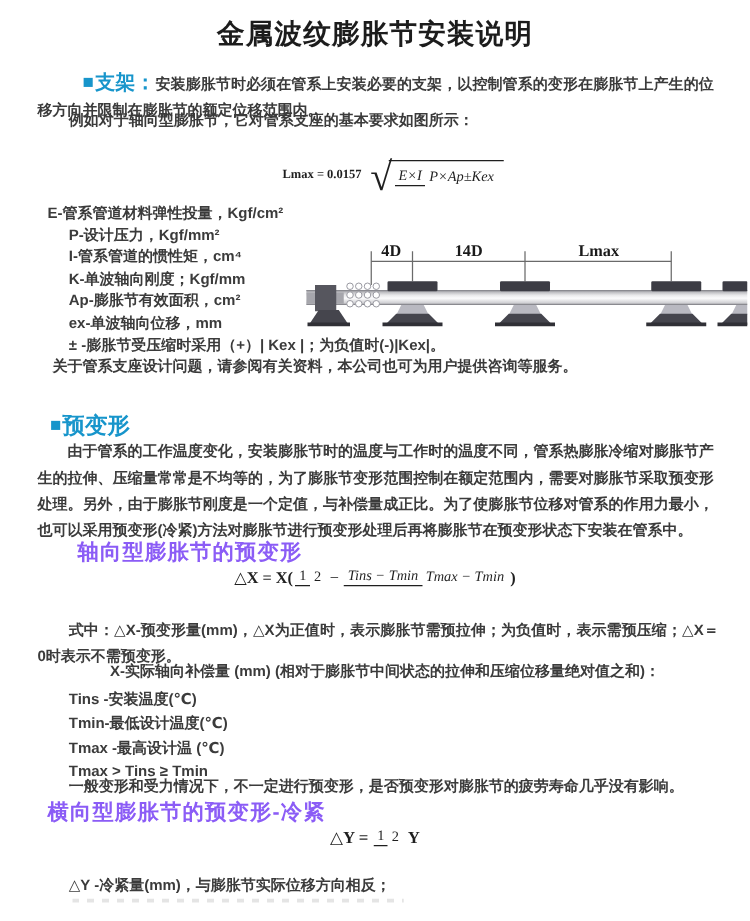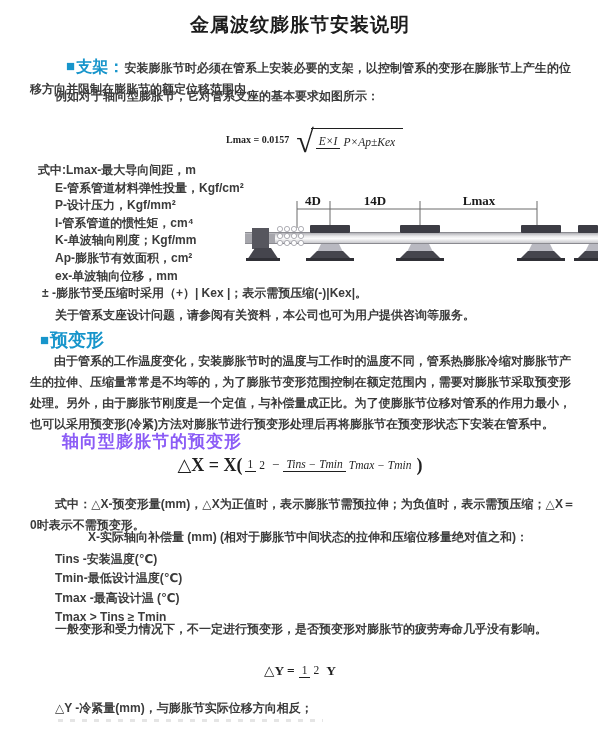--- a/index.html
+++ b/index.html
@@ -1,20 +1,20 @@
 <!DOCTYPE html>
 <html><head>
 <meta charset="utf-8">
 <style>
   html,body{margin:0;padding:0;background:#ffffff;}
   #page{position:relative;width:600px;height:737px;background:#fff;overflow:hidden;
         font-family:"Liberation Sans","DejaVu Sans",sans-serif;color:#3b3b3b;}
   .abs{position:absolute;}
   
-  .title{left:0;top:12px;width:600px;text-align:center;font-size:19px;font-weight:bold;
+  .title{left:0;top:12px;width:600px;text-align:center;font-size:22px;font-weight:bold;
          color:#1c1c1c;letter-spacing:1px;}
   
   .sec-head{color:#1795cb;font-weight:bold;font-size:17px;}
   .sec-head .sq{font-size:15px;vertical-align:1px;margin-right:1px;}
   .cyan-head{color:#8b5cf6;font-weight:bold;font-size:17px;letter-spacing:1px;}
   
   .btext{font-weight:bold;color:#3b3b3b;font-size:12px;}
   .intro{left:30px;top:55px;width:541px;line-height:21px;text-align:justify;text-indent:36px;}
   .intro .sec-head{font-size:16px;}
   .example{left:55px;top:88px;}
@@ -31,21 +31,21 @@
   .frac{display:inline-flex;flex-direction:row;align-items:center;font-size:11.5px;line-height:13px;}
   .frac .num{border-bottom:1.2px solid #1f1f1f;padding:0 3px;}
   .frac .den{padding:0 3px;}
   .ital{font-style:italic;}
   .f1{left:226px;top:124px;}
   .f1 .lhs{font-weight:bold;font-size:10px;margin-right:7px;}
   .sqrt{display:inline-flex;align-items:flex-start;}
   .sqrt-sym{font-size:32px;line-height:30px;font-weight:normal;margin-right:-3px;transform:translateY(2px);}
   .sqrt-body{border-top:1.5px solid #1f1f1f;padding:2px 5px 0 5px;margin-top:4px;}
   .f2{left:0;top:454px;width:600px;display:flex;justify-content:center;}
-  .f2 .pre,.f2 .post{font-weight:bold;font-size:18px;margin:0 2px;}
+  .f2 .pre,.f2 .post{font-weight:bold;font-size:13px;margin:0 2px;}
   .f2 .minus{margin:0 4px;font-size:13px;}
   .f3{left:0;top:662px;width:600px;display:flex;justify-content:center;}
   .f3 .pre,.f3 .post{font-weight:bold;font-size:13.5px;margin:0 4px;}
   
   .predef-head{left:40px;top:328px;font-size:18px;}
   .predef-para{left:30px;top:351px;width:541px;line-height:21px;text-align:justify;text-indent:24px;}
   .axial-head{left:62px;top:430px;}
   .axial-expl{left:30px;top:494px;width:545px;line-height:21px;text-align:justify;text-indent:25px;}
   .x-line{left:55px;top:529px;margin-left:33px;}
   .tlist{left:55px;top:550px;line-height:19.4px;}
@@ -75,28 +75,27 @@
       <span class="sqrt-body">
         <span class="frac ital">
           <span class="num">E×I</span>
           <span class="den">P×Ap±Kex</span>
         </span>
       </span>
     </span>
   </div>
 
   <div class="abs varlist btext">
-    <div>式中:Lmax-最大导向间距，m</div>
     <div>E-管系管道材料弹性投量，Kgf/cm²</div>
     <div>P-设计压力，Kgf/mm²</div>
     <div>I-管系管道的惯性矩，cm⁴</div>
     <div>K-单波轴向刚度；Kgf/mm</div>
     <div>Ap-膨胀节有效面积，cm²</div>
     <div>ex-单波轴向位移，mm</div>
-    <div>± -膨胀节受压缩时采用（+）| Kex |；表示需预压缩(-)|Kex|。</div>
+    <div>± -膨胀节受压缩时采用（+）| Kex |；为负值时(-)|Kex|。</div>
     <div>关于管系支座设计问题，请参阅有关资料，本公司也可为用户提供咨询等服务。</div>
   </div>
 
   <svg class="abs" style="left:245px;top:192px;" width="353" height="80" viewBox="0 0 353 80">
     <defs>
       <linearGradient id="pg" x1="0" y1="0" x2="0" y2="1">
         <stop offset="0" stop-color="#9e9ea4"></stop>
         <stop offset="0.35" stop-color="#e9e9eb"></stop>
         <stop offset="0.55" stop-color="#fbfbfc"></stop>
         <stop offset="1" stop-color="#bdbdc2"></stop>
@@ -196,20 +195,21 @@
 
   <div class="abs tlist btext">
     <div>Tins -安装温度(℃)</div>
     <div>Tmin-最低设计温度(℃)</div>
     <div>Tmax -最高设计温 (℃)</div>
     <div>Tmax &gt; Tins ≥ Tmin</div>
   </div>
 
   <div class="abs note-line btext">一般变形和受力情况下，不一定进行预变形，是否预变形对膨胀节的疲劳寿命几乎没有影响。</div>
 
+  <div class="abs cyan-head lateral-head">横向型膨胀节的预变形-冷紧</div>
 
   <div class="abs f3 formula">
     <span class="f-row">
       <span class="pre">△Y =</span>
       <span class="frac">
         <span class="num">1</span>
         <span class="den">2</span>
       </span>
       <span class="post">Y</span>
     </span>

